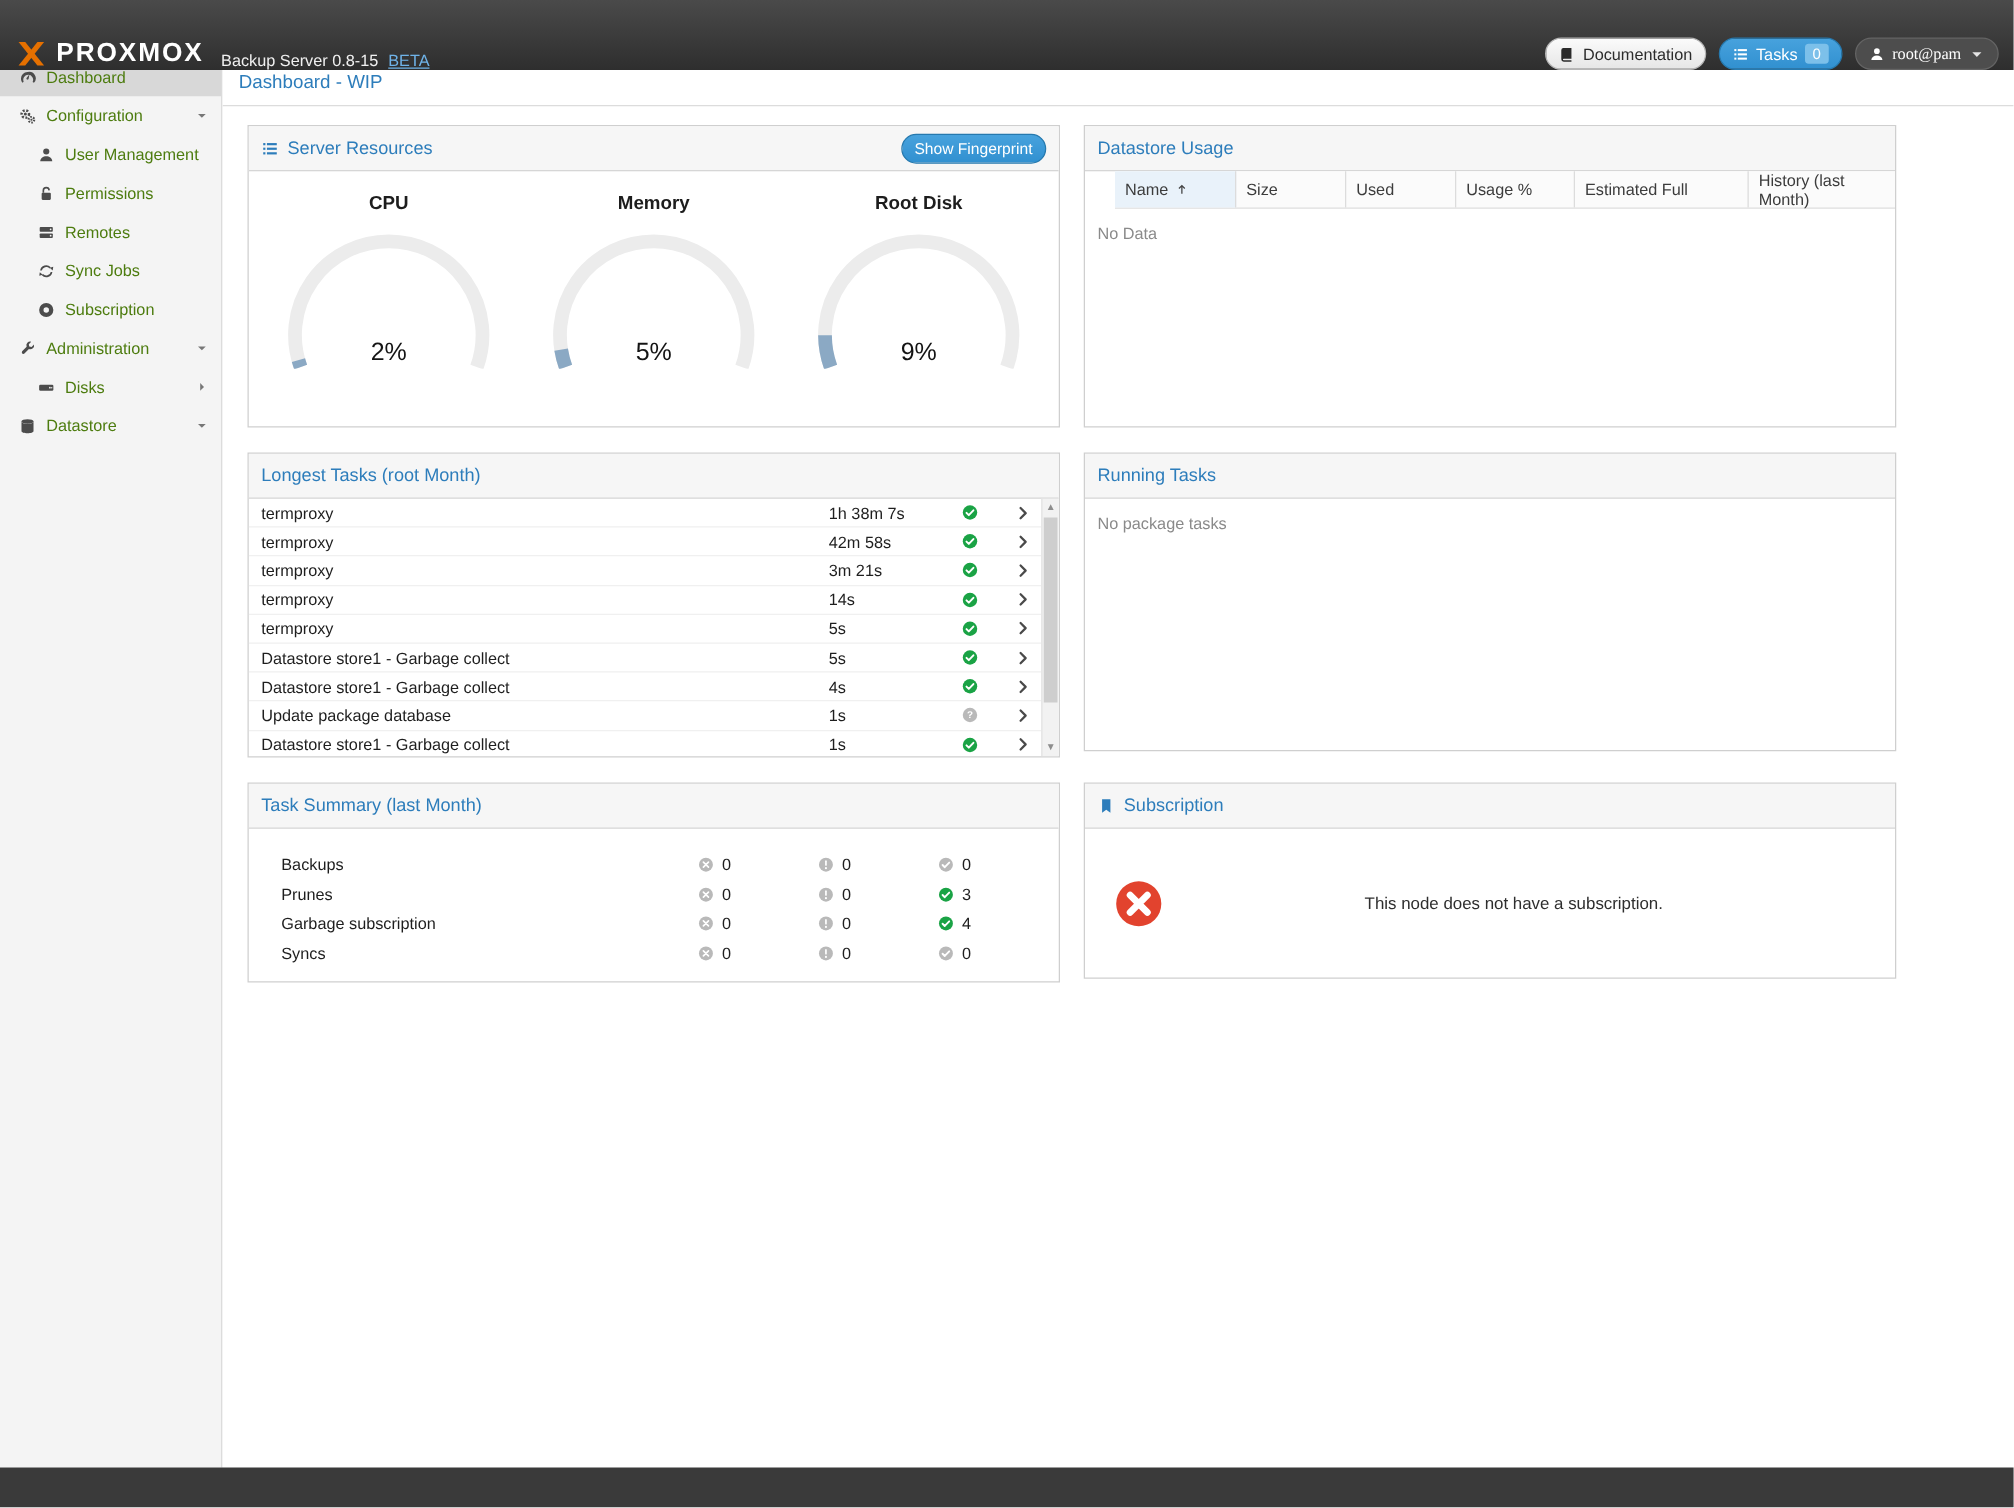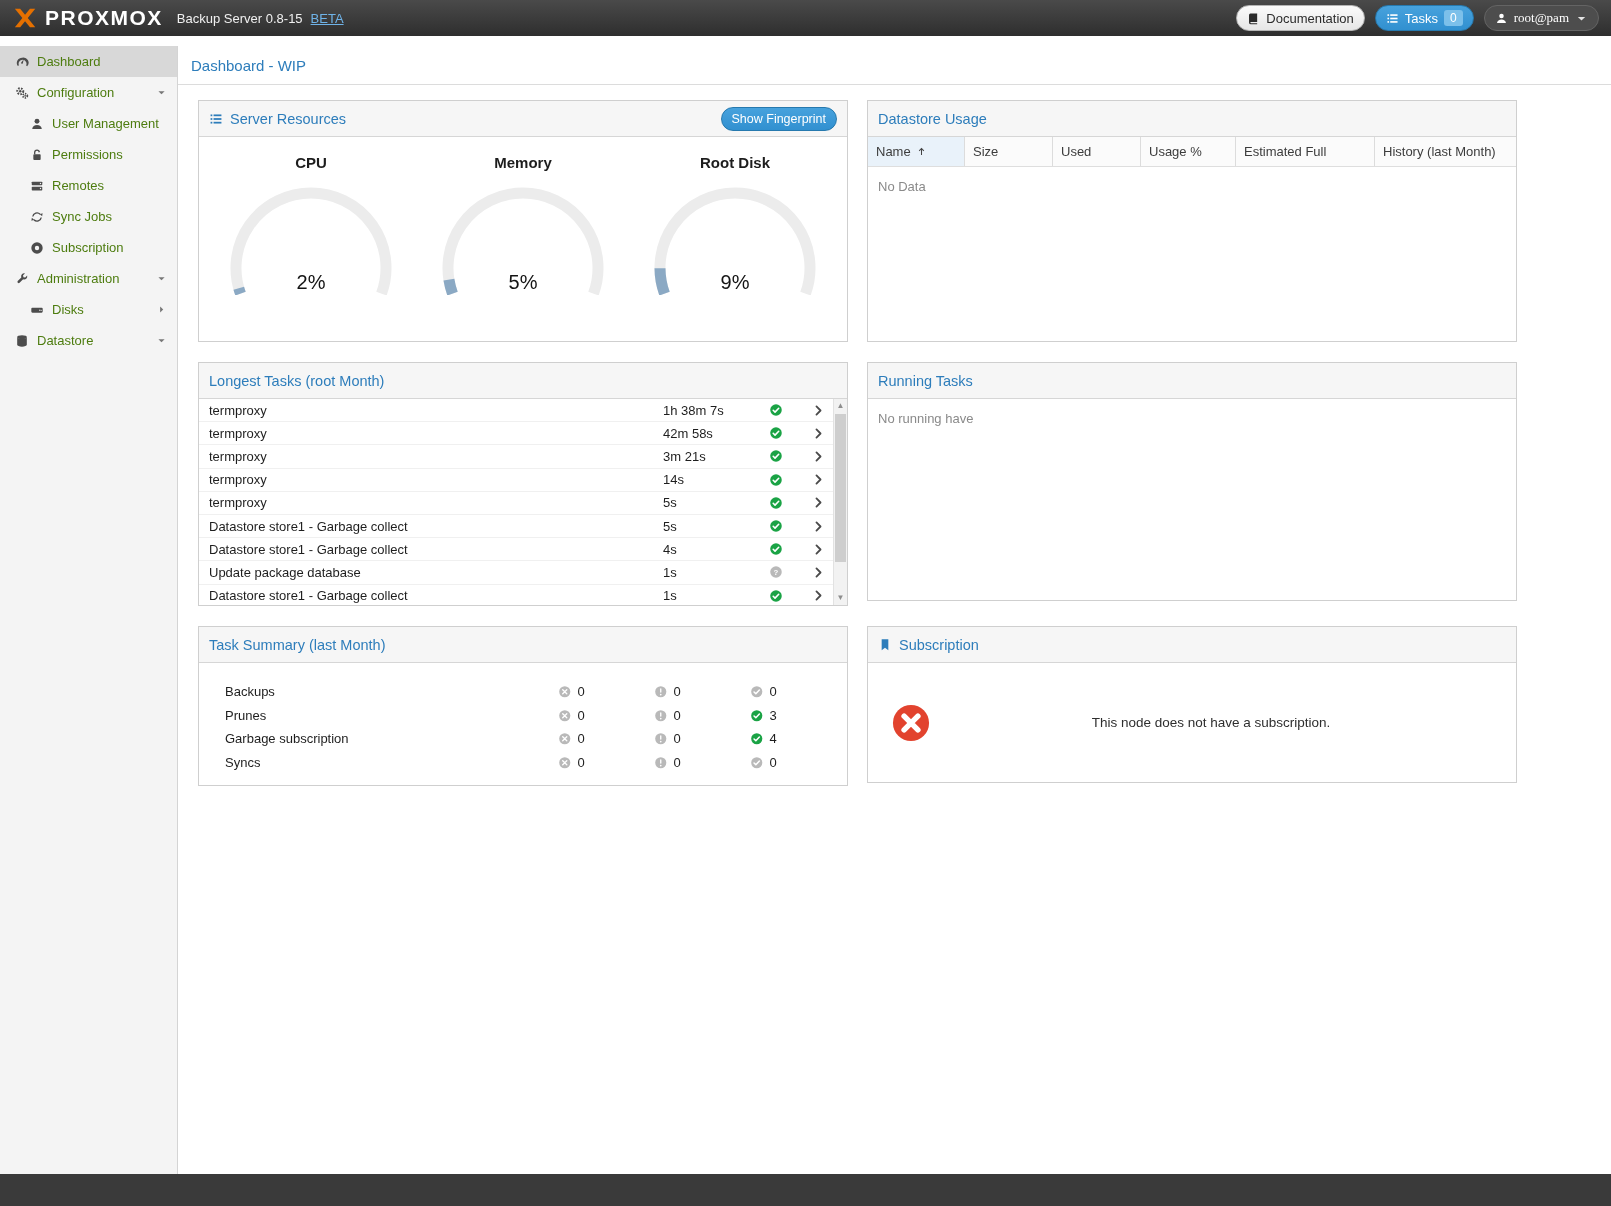--- a/index.html
+++ b/index.html
@@ -2,21 +2,21 @@
 <html><head>
 <meta charset="utf-8">
 <style>
   *{box-sizing:border-box;margin:0;padding:0;}
   html,body{width:1611px;height:1206px;}
   body{font-family:"Liberation Sans","DejaVu Sans",sans-serif;background:#fff;overflow:hidden;position:relative;font-size:13px;color:#222;}
   .icon{display:inline-flex;align-items:center;justify-content:center;line-height:1;}
   .icon svg{width:1em;height:1em;display:block;}
 
   
-  .topbar{position:absolute;left:0;top:0;right:0;height:36px;background:linear-gradient(#4a4a4a,#2e2e2e);display:flex;align-items:center;padding:0 12px;color:#fff;z-index:5;}
+  .topbar{position:absolute;left:0;top:0;right:0;height:56px;background:linear-gradient(#4a4a4a,#2e2e2e);display:flex;align-items:flex-end;padding:0 12px;color:#fff;z-index:5;}
   .brand{display:flex;align-items:center;gap:7px;margin-right:14px;cursor:pointer;}
   .logo-x{font-size:26px;}
   .brand-text{font-size:21px;font-weight:bold;letter-spacing:1.5px;color:#fff;}
   .product{font-size:13px;color:#f0f0f0;margin-right:8px;}
   .beta{font-size:13px;color:#6fb3e8;text-decoration:underline;cursor:pointer;}
   .topbar-right{margin-left:auto;display:flex;align-items:center;gap:10px;}
   .btn{display:inline-flex;align-items:center;gap:6px;border-radius:13px;font-size:13px;padding:0 10px;height:26px;cursor:pointer;border:1px solid transparent;font-family:inherit;}
   .btn .icon{font-size:13px;}
   .btn-light{background:linear-gradient(#fbfbfb,#e6e6e6);border-color:#b5b5b5;color:#2b2b2b;}
   .btn-blue{background:linear-gradient(#47a2dd,#3190d0);border-color:#2679ae;color:#fff;}
@@ -49,21 +49,21 @@
   .empty-text{padding:12px 10px;color:#8a8a8a;font-size:13px;}
 
   
   .gauges{display:flex;justify-content:space-between;padding:0 14px;}
   .gauge{width:196px;text-align:center;}
   .gauge-label{font-weight:bold;font-size:15px;color:#1d1d1d;margin:17px 0 9px;}
   .gauge-arc{position:relative;display:inline-block;}
   .gauge-pct{position:absolute;left:0;right:0;bottom:4px;font-size:20px;color:#141414;}
 
   
-  .du-cols{display:flex;border-bottom:1px solid #dedede;background:#fbfbfb;height:30px;}
+  .du-cols{display:flex;border-bottom:1px solid #dedede;background:#fbfbfb;height:30px;margin-left:24px;}
   .du-col{display:flex;align-items:center;gap:5px;padding:0 8px;font-size:13px;color:#3c3c3c;border-right:1px solid #dcdcdc;cursor:pointer;}
   .du-col.c1{width:97px;background:#e9f2fa;}
   .du-col.c2{width:88px;} .du-col.c3{width:88px;} .du-col.c4{width:95px;} .du-col.c5{width:139px;}
   .du-col.c6{flex:1;border-right:none;}
   .du-col .sort{font-size:11px;color:#444;}
 
   
   .lt-body{position:relative;height:206px;}
   .lt-rows{margin-right:14px;}
   .lt-row{display:flex;align-items:center;height:23.2px;border-bottom:1px solid #f0f0f0;padding-left:10px;font-size:13px;color:#1e1e1e;cursor:pointer;}
@@ -482,21 +482,21 @@
             <div class="sb-thumb"></div>
             <div class="sb-arrow down">▼</div>
           </div>
         </div>
       </div>
 
       <div class="panel h239">
         <div class="panel-hd">
           <span class="hd-title">Running Tasks</span>
         </div>
-        <div class="empty-text">No running have</div>
+        <div class="empty-text">No package tasks</div>
       </div>
 
       <div class="panel h160">
         <div class="panel-hd">
           <span class="hd-title">Task Summary (last Month)</span>
         </div>
         <div class="ts-body">
             <div class="ts-row">
               <span class="ts-label">Backups</span>
               <span class="ts-group">

